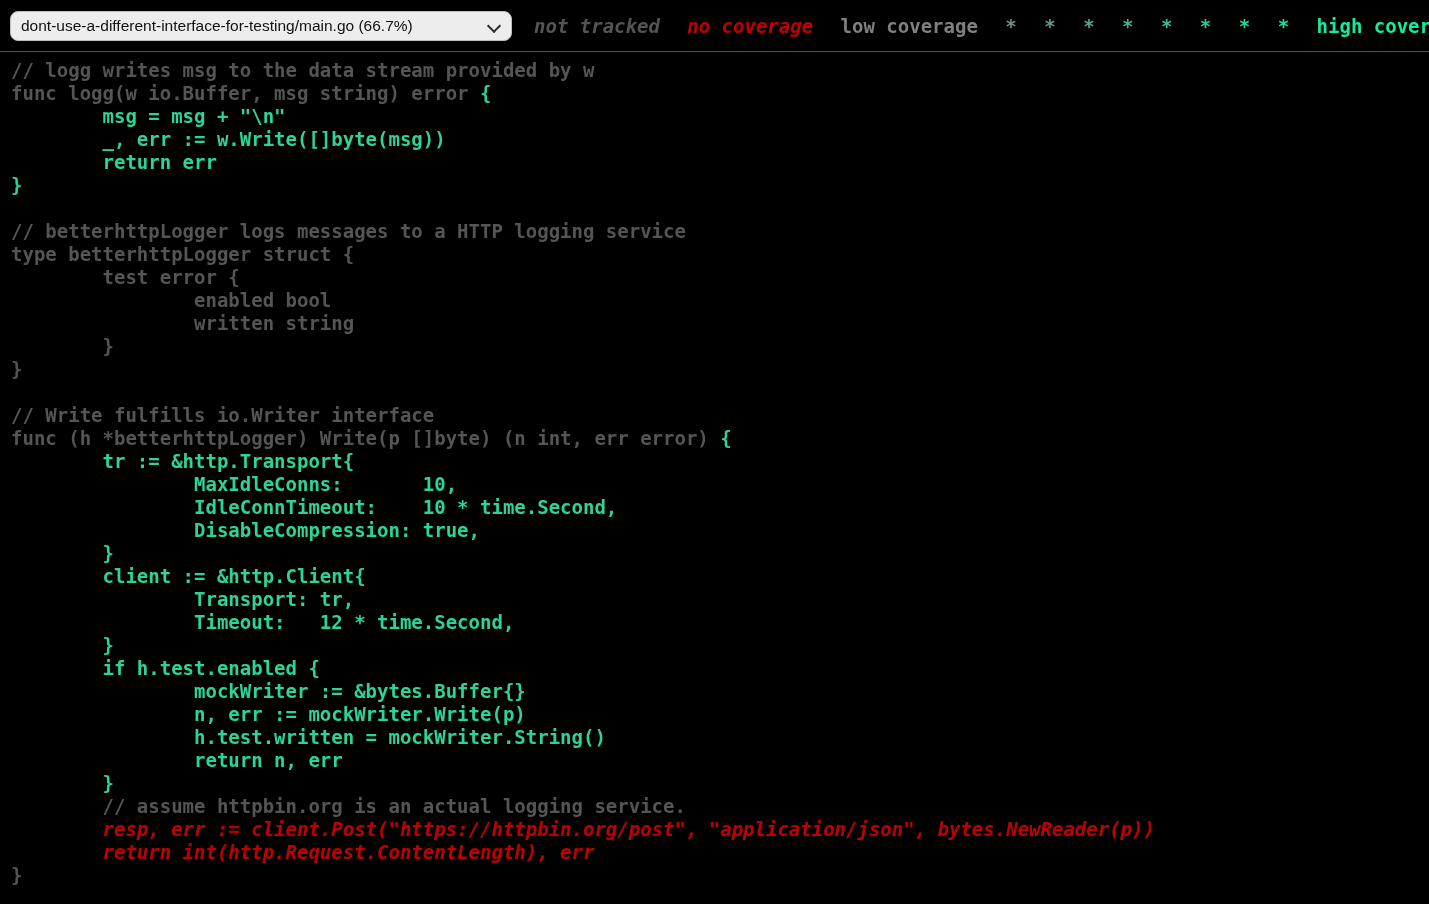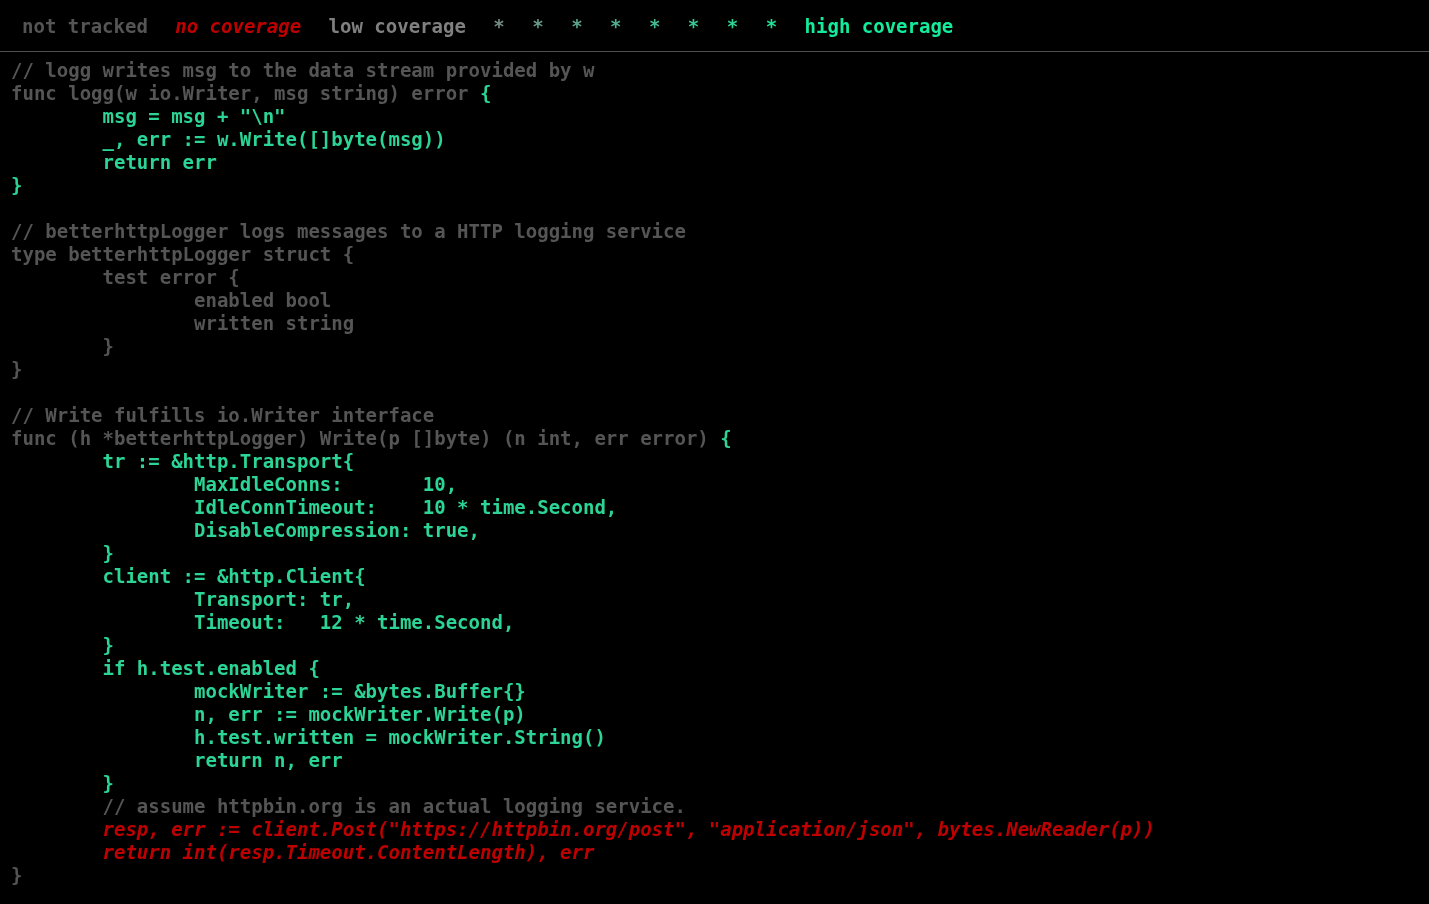--- a/index.html
+++ b/index.html
@@ -53,21 +53,21 @@
     border-bottom: 2px solid #2b2b2b;
     transform: rotate(45deg);
     pointer-events: none;
   }
   #legend {
     margin-left: 14px;
     font-size: 19px;
     display: inline-block;
   }
   .legend-span { margin: 0 8px; }
-  .ntrk  { color: var(--untracked, #555555); }
+  .ntrk  { color: var(--untracked, #555555); font-style: italic; }
   .cov0  { color: var(--cov0,  #c00000); font-style: italic; }
   .cov1  { color: var(--cov1,  #808080); text-align: right; }
   .cov2  { color: var(--cov2,  #748c83); }
   .cov3  { color: var(--cov3,  #689886); }
   .cov4  { color: var(--cov4,  #5ca489); }
   .cov5  { color: var(--cov5,  #50b08c); }
   .cov6  { color: var(--cov6,  #44bc8f); }
   .cov7  { color: var(--cov7,  #38c892); }
   .cov8  { color: var(--cov8,  #2cd495); }
   .cov9  { color: var(--cov9,  #20e098); }
@@ -81,39 +81,45 @@
     padding: 0 0 20px 11px;
     font-size: 19px;
     line-height: 23px;
     white-space: pre;
   }
 </style>
 </head>
 <body>
 
 <div id="topbar">
+  <div id="nav">
+    <select id="file-select">
+      <option selected="">dont-use-a-different-interface-for-testing/main.go (66.7%)</option>
+    </select>
+    <span class="chevron"></span>
+  </div>
   <div id="legend">
     <span class="legend-span ntrk">not tracked</span>
     <span class="legend-span cov0">no coverage</span>
     <span class="legend-span cov1">low coverage</span>
     <span class="legend-span cov2">*</span>
     <span class="legend-span cov3">*</span>
     <span class="legend-span cov4">*</span>
     <span class="legend-span cov5">*</span>
     <span class="legend-span cov6">*</span>
     <span class="legend-span cov7">*</span>
     <span class="legend-span cov8">*</span>
     <span class="legend-span cov9">*</span>
     <span class="legend-span cov10">high coverage</span>
   </div>
 </div>
 
 <div id="content">
   <pre class="file"><span class="norm">// logg writes msg to the data stream provided by w</span>
-<span class="norm">func logg(w io.Writer, msg string) error </span><span class="cov8">{</span>
+<span class="norm">func logg(w io.Buffer, msg string) error </span><span class="cov8">{</span>
 <span class="cov8">        msg = msg + "\n"</span>
 <span class="cov8">        _, err := w.Write([]byte(msg))</span>
 <span class="cov8">        return err</span>
 <span class="cov8">}</span>
 
 <span class="norm">// betterhttpLogger logs messages to a HTTP logging service</span>
 <span class="norm">type betterhttpLogger struct {</span>
 <span class="norm">        test error {</span>
 <span class="norm">                enabled bool</span>
 <span class="norm">                written string</span>
@@ -132,16 +138,16 @@
 <span class="cov8">                Timeout:   12 * time.Second,</span>
 <span class="cov8">        }</span>
 <span class="cov8">        if h.test.enabled {</span>
 <span class="cov8">                mockWriter := &amp;bytes.Buffer{}</span>
 <span class="cov8">                n, err := mockWriter.Write(p)</span>
 <span class="cov8">                h.test.written = mockWriter.String()</span>
 <span class="cov8">                return n, err</span>
 <span class="cov8">        }</span>
 <span class="norm">        // assume httpbin.org is an actual logging service.</span>
 <span class="cov0">        resp, err := client.Post("https://httpbin.org/post", "application/json", bytes.NewReader(p))</span>
-<span class="cov0">        return int(resp.Timeout.ContentLength), err</span>
+<span class="cov0">        return int(http.Request.ContentLength), err</span>
 <span class="norm">}</span>
 </pre>
 </div>
 
 </body></html>

